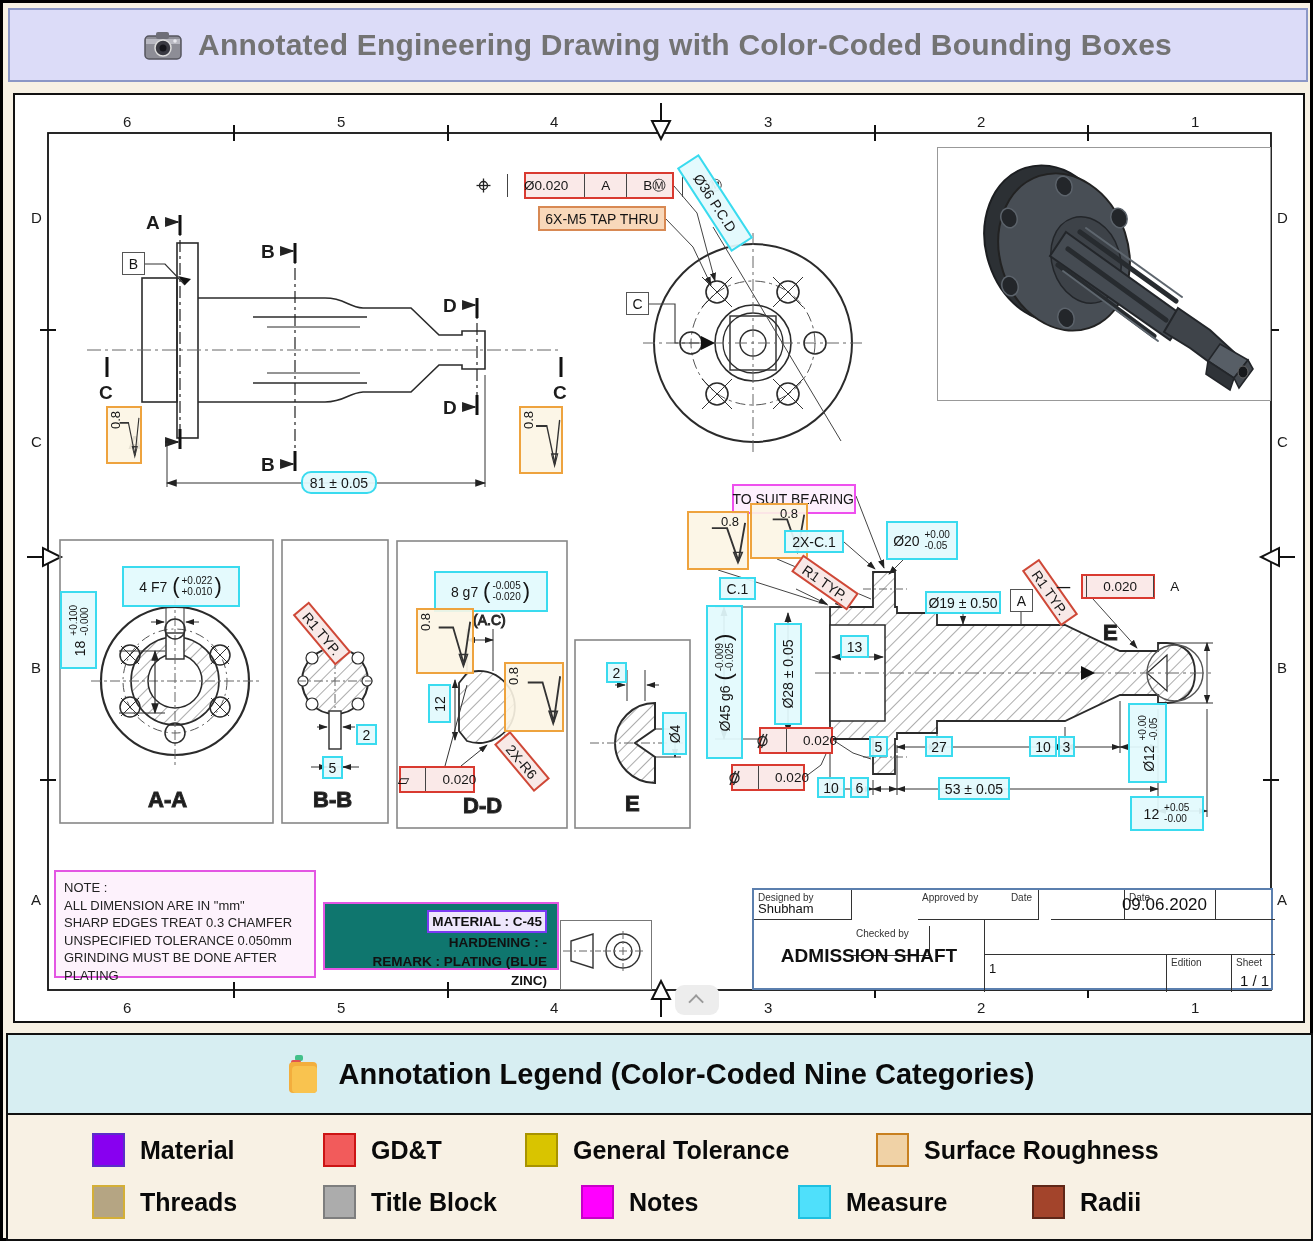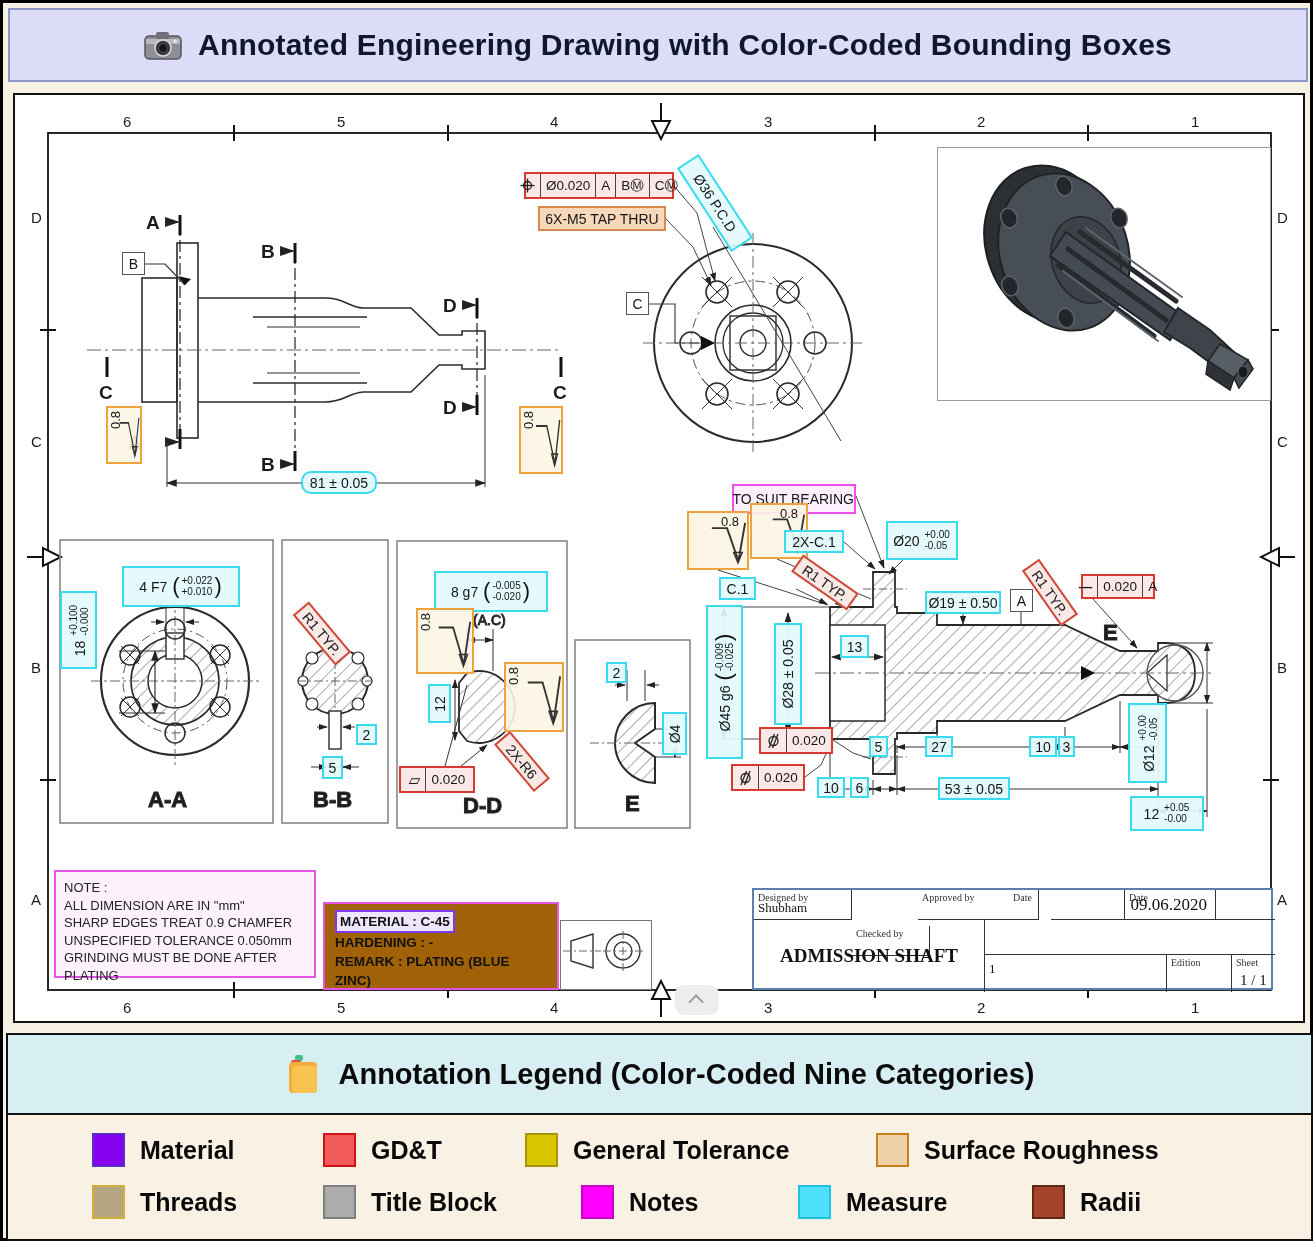--- a/index.html
+++ b/index.html
@@ -3,65 +3,65 @@
 <meta charset="utf-8">
 <style>
   * { box-sizing: border-box; margin: 0; padding: 0; }
   html,body { width:1313px; height:1241px; overflow:hidden; }
   body { font-family:"Liberation Sans", sans-serif; background:#f7f1e4; }
   #page { position:relative; width:1313px; height:1241px; border:3px solid #000; background:#f7f1e4; }
 
   
   .hdr1 { position:absolute; left:5px; top:5px; width:1300px; height:74px;
           background:#dcdcf8; border:2px solid #8b97c6; display:flex; align-items:center; justify-content:center; gap:16px; }
-  .hdr1 .title { font-size:30px; font-weight:bold; color:#0f172a; letter-spacing:0.2px; }
+  .hdr1 .title { font-size:30px; font-weight:bold; color:#737373; letter-spacing:0.2px; }
 
   
   #panel { position:absolute; left:10px; top:90px; width:1292px; height:930px;
            background:#ffffff; border:2px solid #111; }
   #lineart { position:absolute; left:0; top:0; }
   #chips { position:absolute; left:0; top:0; width:100%; height:100%; pointer-events:none; }
 
   
   .chip { position:absolute; display:flex; align-items:center; justify-content:center;
           font-size:14px; color:#151515; line-height:1; white-space:nowrap; }
   .cat-measure { background:rgba(226,250,253,0.93); border:2px solid #3adbef; }
   .cat-gdt     { background:#fae9e8; border:2px solid #d93a30; }
   .cat-radii   { background:#f8e9e7; border:2px solid #cf4837; }
   .cat-surface { background:rgba(252,245,228,0.9); border:2px solid #eea33e; }
   .cat-notes   { background:#fdf0fd; border:2px solid #ee4fee; }
   .cat-threads { background:#f8d8ba; border:2px solid #d8895300; border:2px solid #d88953; }
   .cat-datum   { background:#fff; border:1.6px solid #555; }
-  .chip .cell { display:flex; align-items:center; justify-content:flex-end; padding:0 5px; height:100%; font-size:13.5px; }
+  .chip .cell { display:flex; align-items:center; justify-content:flex-end; padding:0 16px; height:100%; font-size:13.5px; }
   .chip .cell + .cell { border-left:1.4px solid #444; }
   .chip .stack { display:flex; flex-direction:column; font-size:10px; line-height:10.5px; text-align:left; margin:0 1px; }
   .chip .paren { font-size:22px; font-weight:300; margin:0 1px; transform:translateY(-1px); }
   .chip .vwrap { position:absolute; left:50%; top:50%; transform:translate(-50%,-50%) rotate(-90deg);
                  display:flex; align-items:center; white-space:nowrap; }
   .chip svg { display:block; }
   .surfbox { align-items:flex-start; justify-content:flex-start; }
   .surfbox .slabel-v { position:absolute; left:1px; top:3px; writing-mode:vertical-rl; transform:rotate(180deg); font-size:13px; }
   .surfbox .slabel-h { position:absolute; right:8px; top:2px; font-size:13px; }
   .surfbox .glyph { position:absolute; right:0; bottom:0; }
 
   
   .noteblock { position:absolute; left:39px; top:775px; width:262px; height:108px; background:#fdf2fc;
                border:2.5px solid #e356e3; padding:7px 8px; font-size:13px; line-height:17.5px; color:#222; }
-  .matblock { position:absolute; left:308px; top:807px; width:236px; height:88px; background:#a16207;
-              border:2.5px solid #e356e3; padding:6px 10px; font-size:13.5px; font-weight:bold; line-height:19px; color:#111; }
+  .matblock { position:absolute; left:308px; top:807px; width:236px; height:68px; background:#0f766e;
+              border:2.5px solid #e356e3; padding:6px 10px; font-size:13.5px; font-weight:bold; line-height:19px; color:#111;text-align:right; }
   .matchip { display:inline-block; border:2px solid #7a3af2; background:#eee6fc; padding:0 3px; }
 
   
   .projbox { position:absolute; left:545px; top:825px; width:92px; height:70px; border:1.6px solid #777; background:#fff; }
 
   
   .iso3d { position:absolute; left:922px; top:52px; width:334px; height:254px; border:1.6px solid #999; background:#fff; }
 
   
-  .tblock { position:absolute; left:737px; top:793px; width:521px; height:102px; border:2px solid #5b7fae; background:#fff;font-family:Liberation Serif, serif; }
+  .tblock { position:absolute; left:737px; top:793px; width:521px; height:102px; border:2px solid #5b7fae; background:#fff; }
   .tb-cell { position:absolute; border-right:1.4px solid #333; border-bottom:1.4px solid #333; }
   .tb-lab { position:absolute; left:4px; top:2px; font-size:10px; color:#333; }
   .tb-lab.r { left:auto; right:6px; }
   .tb-val { position:absolute; left:4px; bottom:3px; font-size:13px; color:#111; }
   .tb-date { position:absolute; right:8px; bottom:4px; font-size:17px; color:#111; }
   .tb-name { display:flex; align-items:center; justify-content:center; font-size:19px; font-weight:bold; color:#111; }
 
   
   .scrollhint { position:absolute; left:672px; top:982px; width:44px; height:30px; border-radius:9px;
                 background:#ededed; display:flex; align-items:center; justify-content:center; }
@@ -642,21 +642,21 @@
         </div>
         <div class="chip cat-measure" style="left: 1115px; top: 701px; width: 74px; height: 35px;"><span>12</span>&nbsp;<span class="stack">
             <span>+0.05</span>
             <span>-0.00</span>
           </span></div>
       </div>
 
     <div class="noteblock">
       <div>NOTE :</div>
       <div>ALL DIMENSION ARE IN "mm"</div>
-      <div>SHARP EDGES TREAT 0.9 CHAMFER</div>
+      <div>SHARP EDGES TREAT 0.3 CHAMFER</div>
       <div>UNSPECIFIED TOLERANCE 0.050mm</div>
       <div>GRINDING MUST BE DONE AFTER PLATING</div>
     </div>
 
     <div class="matblock">
       <div><span class="matchip">MATERIAL : C-45</span></div>
       <div>HARDENING : -</div>
       <div>REMARK : PLATING (BLUE ZINC)</div>
     </div>
 

